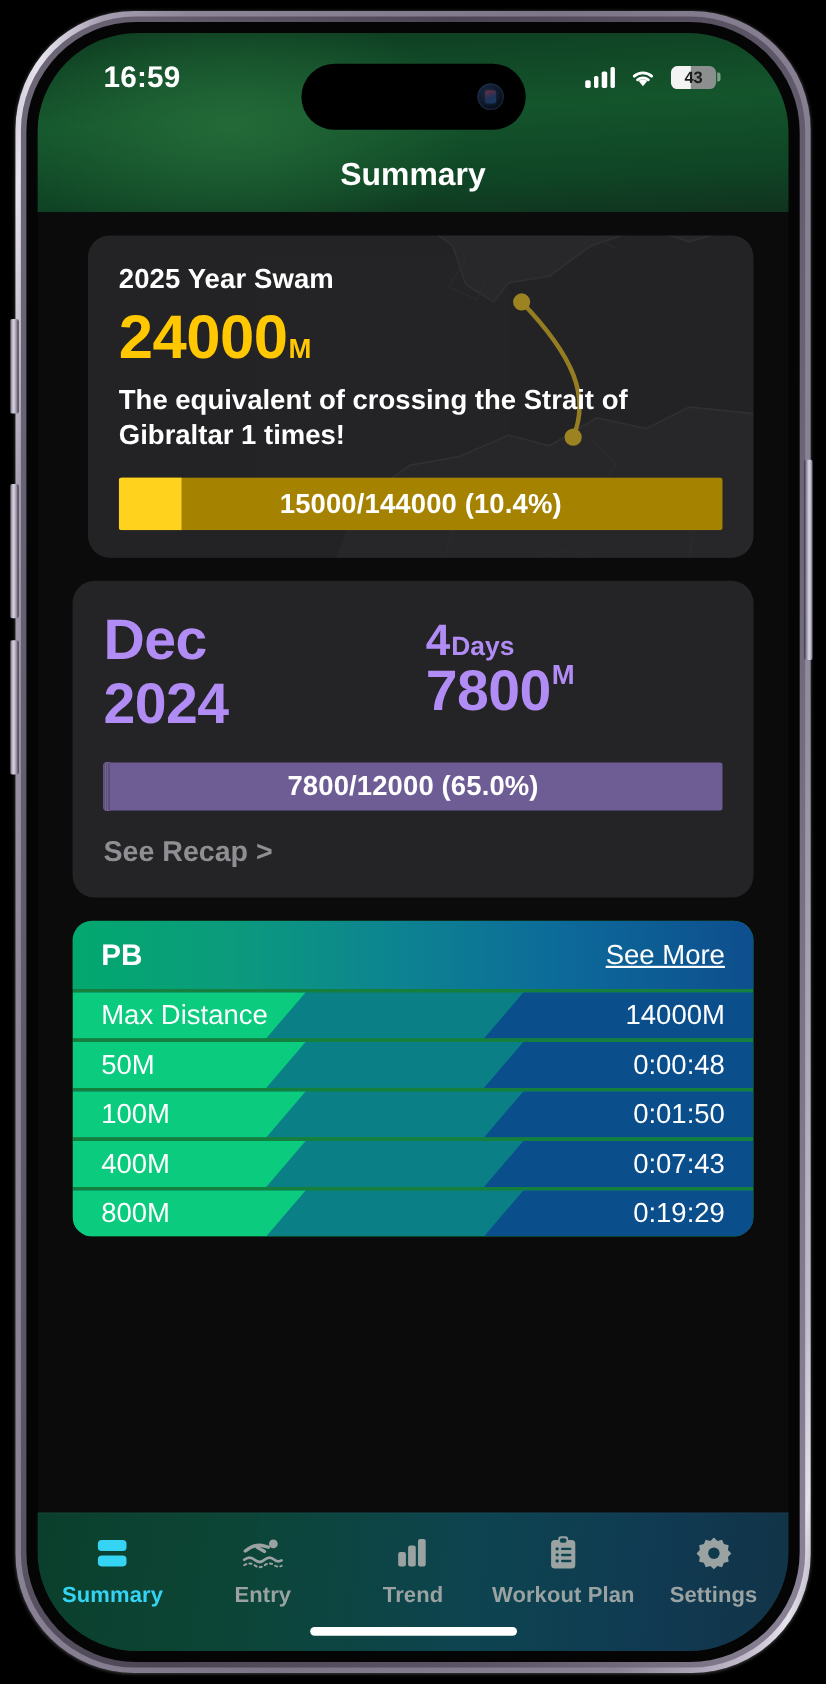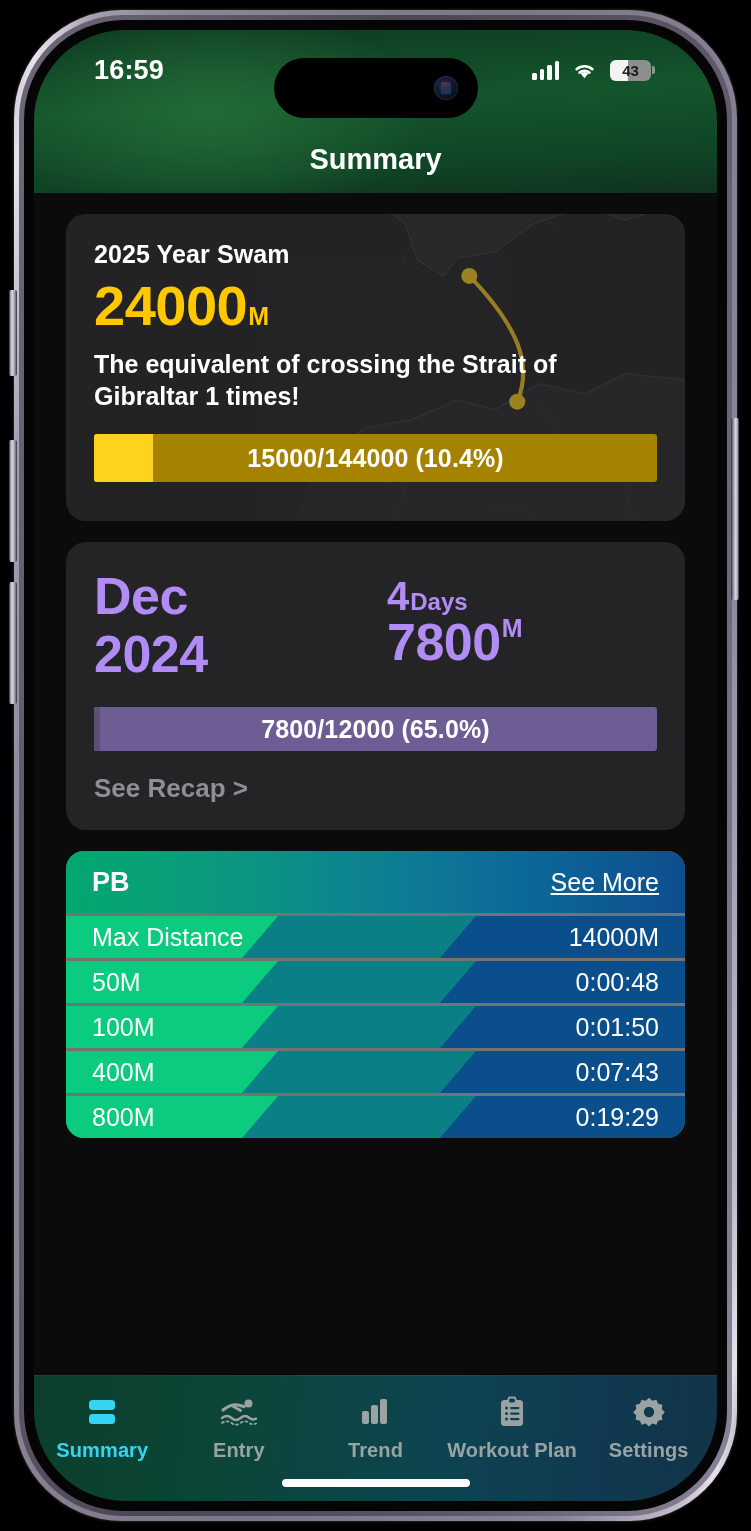--- a/index.html
+++ b/index.html
@@ -144,21 +144,21 @@
   }
 
   .card{
     background:#242426;
     border-radius:20px;
     position:relative;
     overflow:hidden;
   }
 
   
-  #year-card{ margin-top:21px; padding:26px 28px 39px; }
+  #year-card{ margin-top:21px; padding:26px 28px 25px;margin-left:14px; }
   .map-bg{
     position:absolute; inset:0;
     opacity:.55;
   }
   .year-content{ position:relative; z-index:2; }
   .year-label{
     color:#fff; font-size:25px; font-weight:700; letter-spacing:.1px;
   }
   .year-big{
     margin-top:9px;
@@ -219,21 +219,21 @@
     border-right:2px solid #5b4f73;
   }
   .see-recap{
     margin-top:22px; color:#8e8e93;
     font-size:26px; font-weight:600;
   }
 
   
   #pb-card{
     margin-top:21px; border-radius:18px; overflow:hidden;
-    background:#737373;
+    background:#15803d;
   }
   .pb-head{
     height:62px; display:flex; align-items:center;
     padding:0 26px;
     background:linear-gradient(90deg,#02a86e 0%, #0b9c7c 22%, #0d8391 48%, #0c6a9a 72%, #0e4e8e 100%);
     border-radius:14px 14px 0 0;
   }
   .pb-head .t{ color:#fff; font-size:27px; font-weight:700; }
   .pb-head .more{ margin-left:auto; color:#fff; font-size:25px; font-weight:500;text-decoration:underline; }
   .pb-row{

